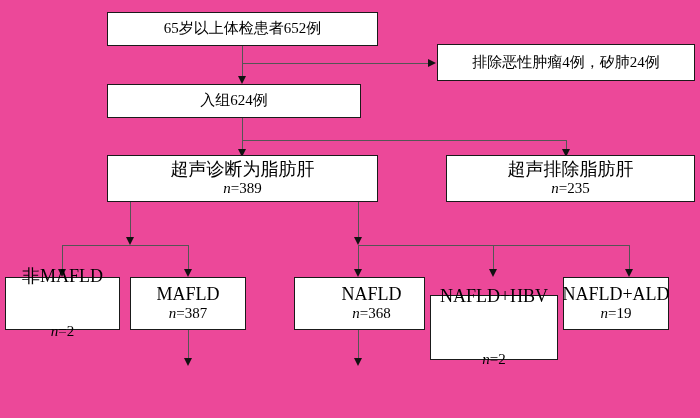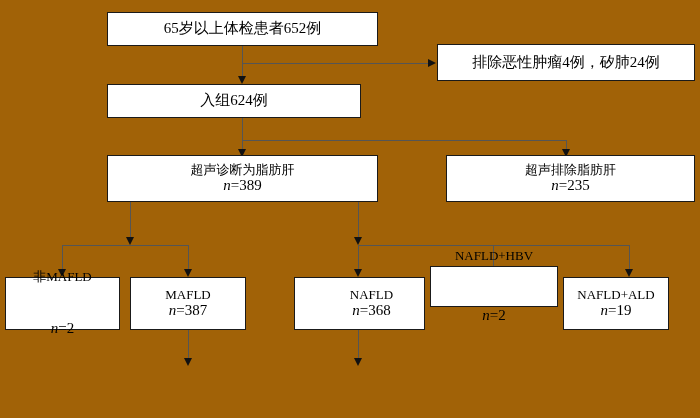--- a/index.html
+++ b/index.html
@@ -4,40 +4,40 @@
 <style>
   html, body {
     margin: 0;
     padding: 0;
     background: #ffffff;
   }
   #canvas {
     position: relative;
     width: 700px;
     height: 418px;
-    background: #a16207;
+    background: #ec4899;
     font-family: "Liberation Serif", "DejaVu Serif", serif;
     overflow: hidden;
   }
   .node {
     position: absolute;
     box-sizing: border-box;
     border: 1px solid #1a1a1a;
     background: #ffffff;
     display: flex;
     flex-direction: column;
     align-items: center;
     justify-content: center;
     text-align: center;
     color: #000000;
     line-height: 1.18;
     z-index: 3;
   }
   .node .line1 {
-    font-size: 13px;
+    font-size: 18px;
     white-space: nowrap;
   }
   .node .line2 {
     font-size: 15px;
     white-space: nowrap;
   }
   .node .line2 .nvar {
     font-style: italic;
   }
   .single .line1 { font-size: 15px; }
@@ -146,21 +146,21 @@
   <div class="node" style="left:130px; top:277px; width:116px; height:53px;">
     <div class="line1">MAFLD</div>
     <div class="line2"><span class="nvar">n</span><span>=387</span></div>
   </div>
 
   <div class="node" style="left:294px; top:277px; width:131px; height:53px;padding-left:24px;">
     <div class="line1">NAFLD</div>
     <div class="line2"><span class="nvar">n</span><span>=368</span></div>
   </div>
 
-  <div class="node" style="left:430px; top:266px; width:128px; height:41px;gap:44px;">
+  <div class="node" style="left:430px; top:295px; width:128px; height:65px;gap:44px;">
     <div class="line1">NAFLD+HBV</div>
     <div class="line2"><span class="nvar">n</span><span>=2</span></div>
   </div>
 
   <div class="node" style="left:563px; top:277px; width:106px; height:53px;">
     <div class="line1">NAFLD+ALD</div>
     <div class="line2"><span class="nvar">n</span><span>=19</span></div>
   </div>
 
 

